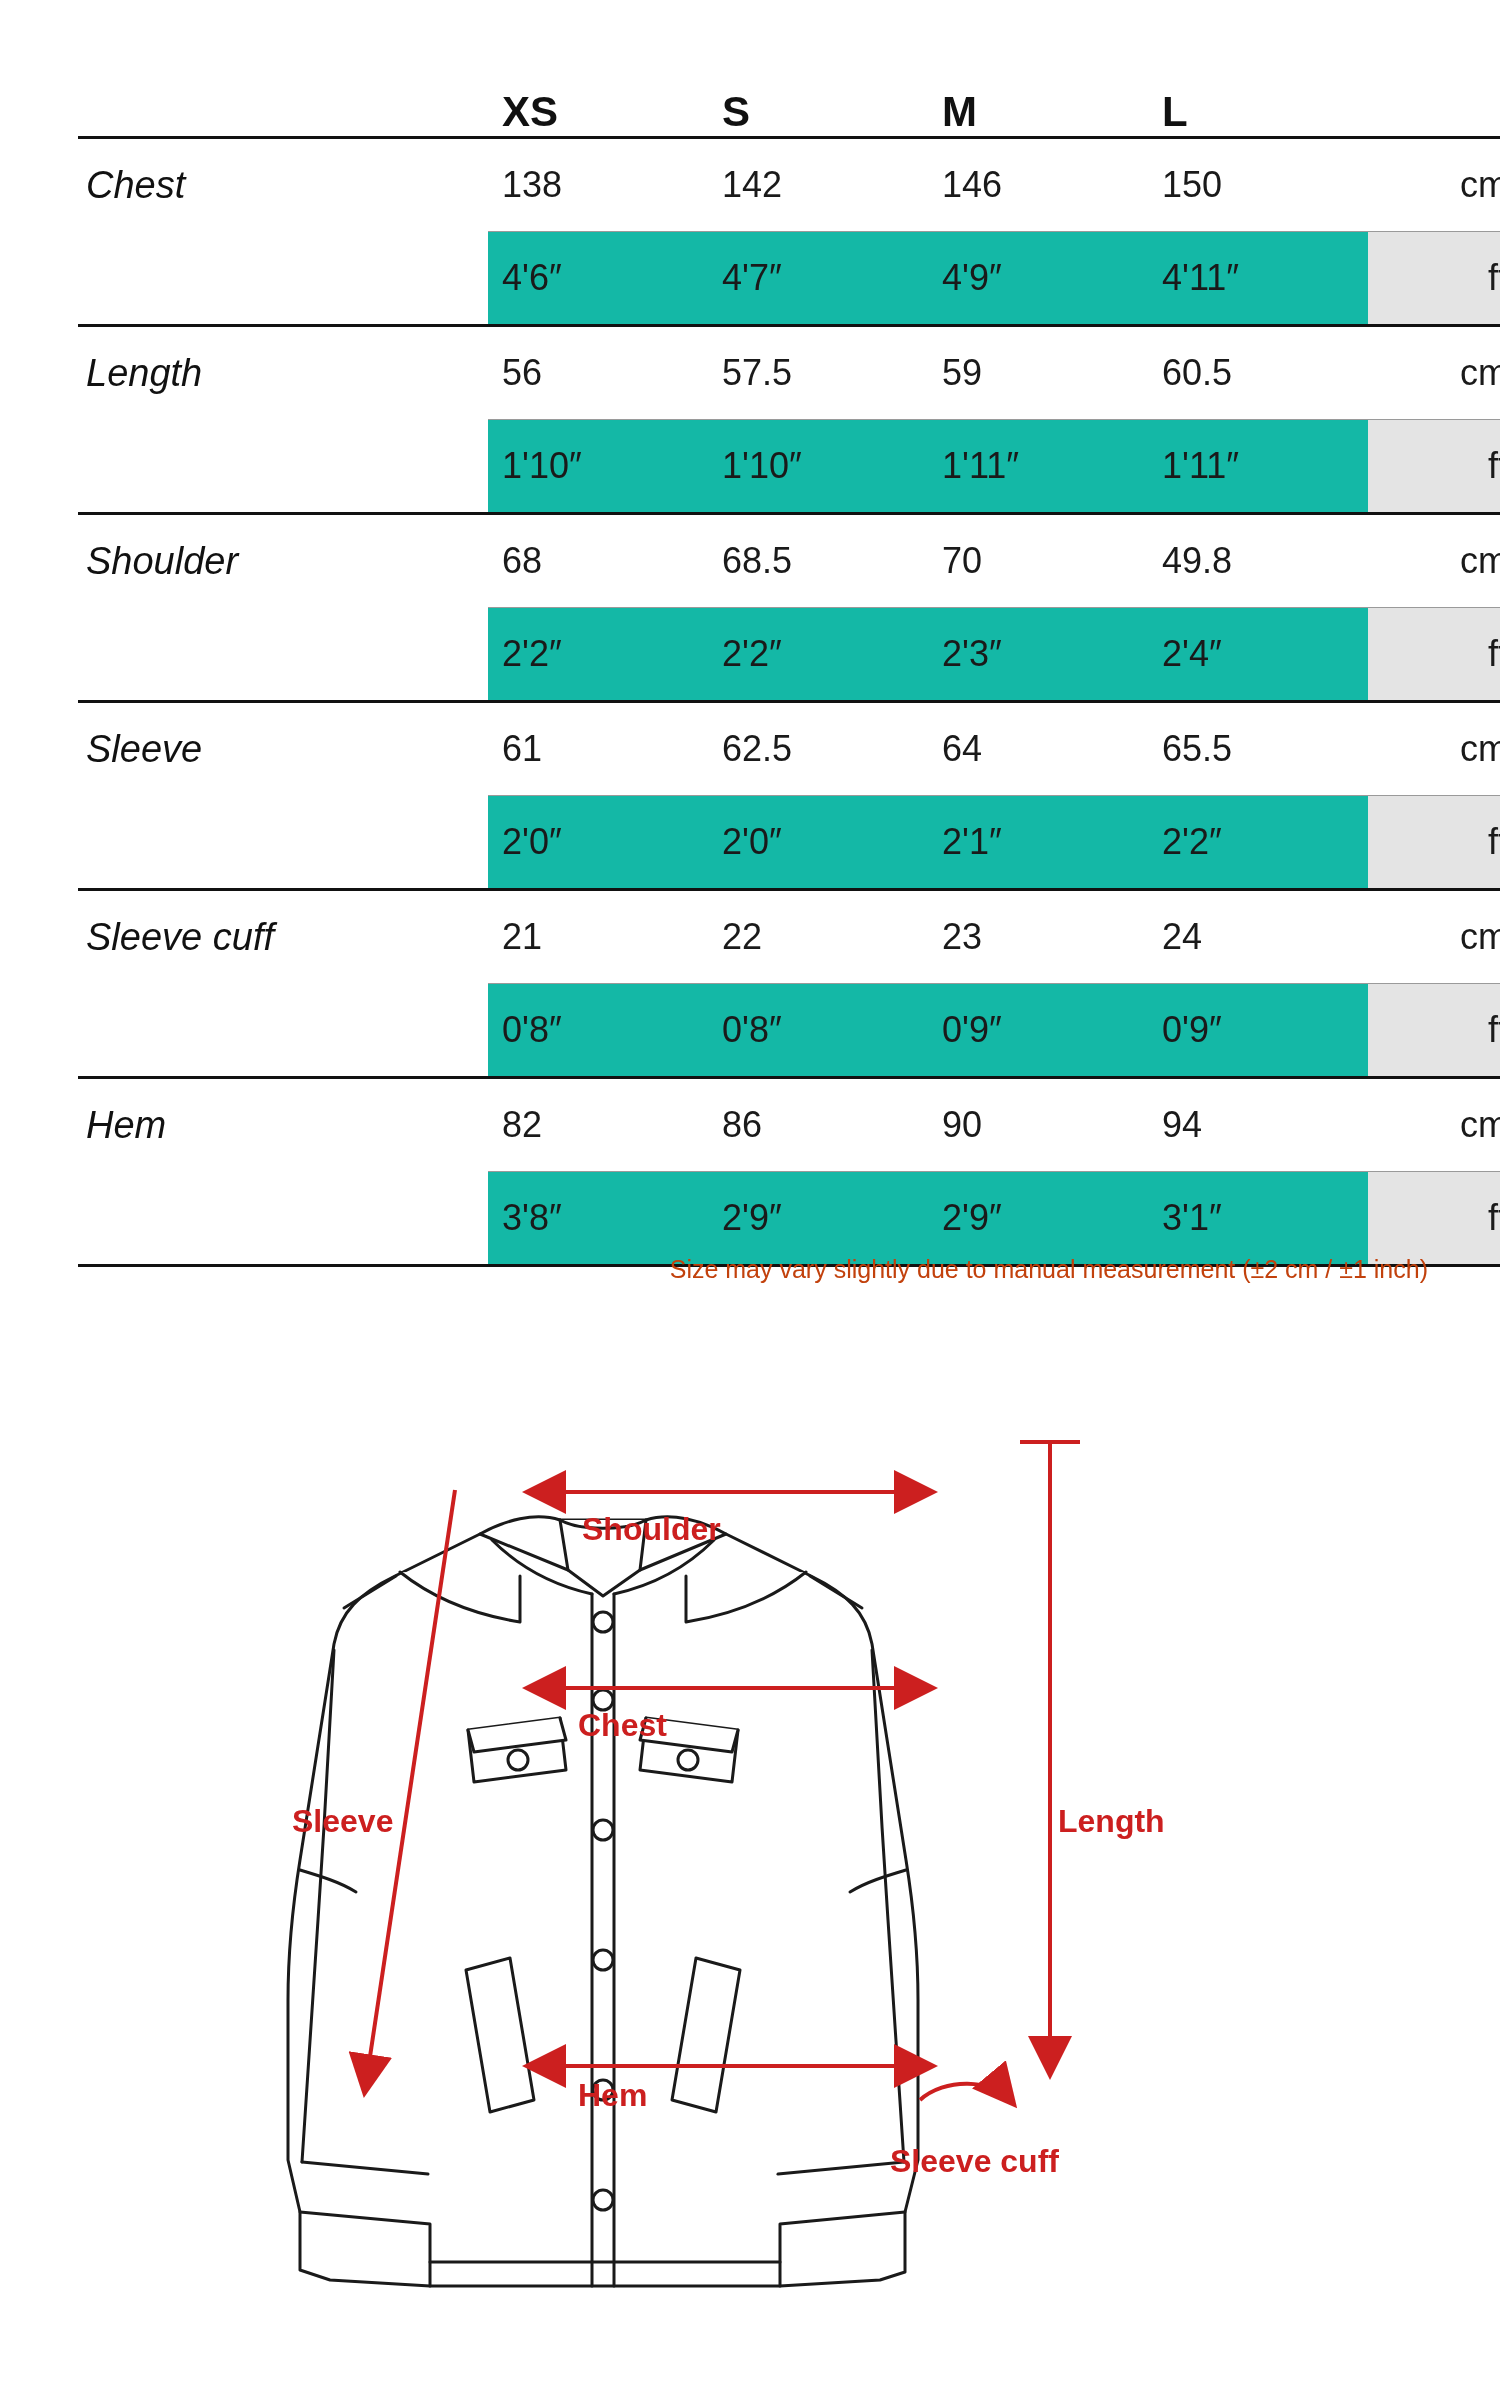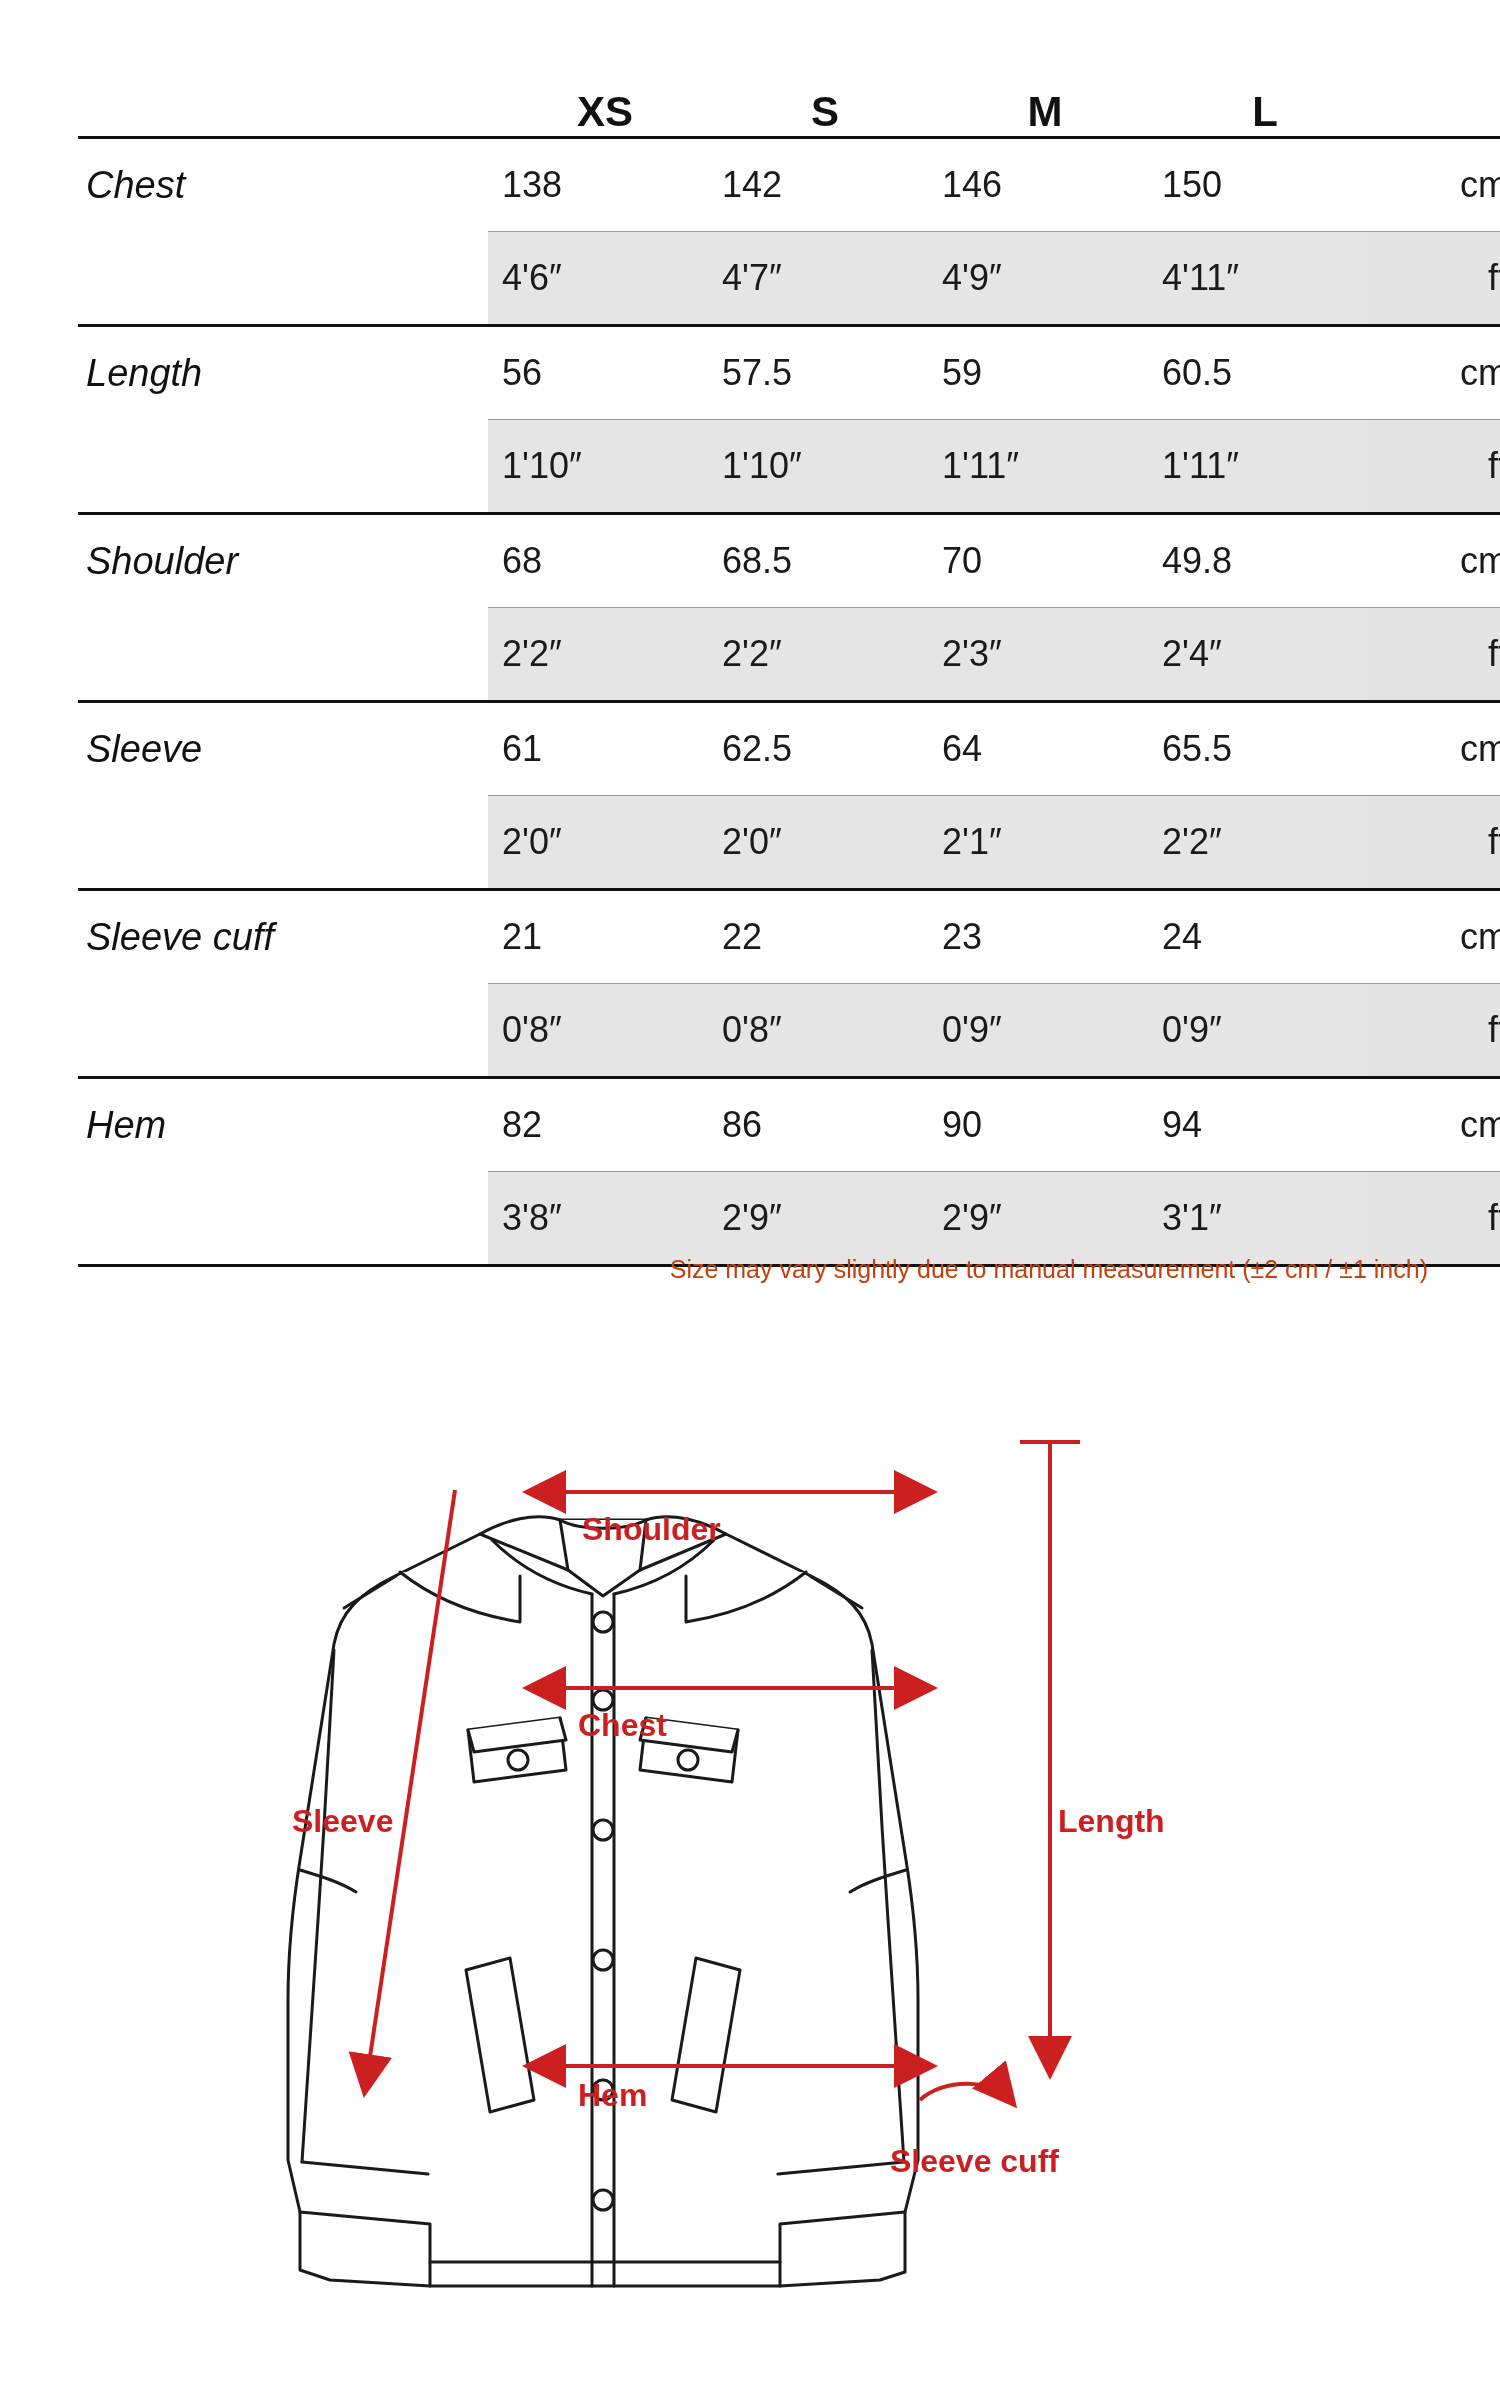--- a/index.html
+++ b/index.html
@@ -41,21 +41,21 @@
   table.size-table td {
     padding: 0;
     margin: 0;
   }
   .hdr-row th {
     height: 96px;
     vertical-align: bottom;
     padding-bottom: 14px;
     font-size: 42px;
     font-weight: bold;
-    text-align: center;
+    text-align: left;
     color: #111;
   }
   .hdr-row th.h-label { }
   .hdr-row th.h-size { padding-left: 14px; }
 
   tr.cm-row td,
   tr.ft-row td {
     font-size: 36px;
     color: #1a1a1a;
     height: 92px;
@@ -66,21 +66,21 @@
     font-style: italic;
     font-size: 38px;
     padding-left: 8px;
     color: #111;
   }
   tr.cm-row td.val,
   tr.ft-row td.val {
     padding-left: 14px;
   }
   tr.ft-row td.val {
-    background: #e5e5e5;
+    background: #14b8a6;
   }
   tr.ft-row td.unit {
     background: #e4e4e4;
   }
   td.unit {
     font-size: 22px;
     color: #6e6e6e;
     text-align: right;
     padding-right: 16px;
     vertical-align: bottom;

